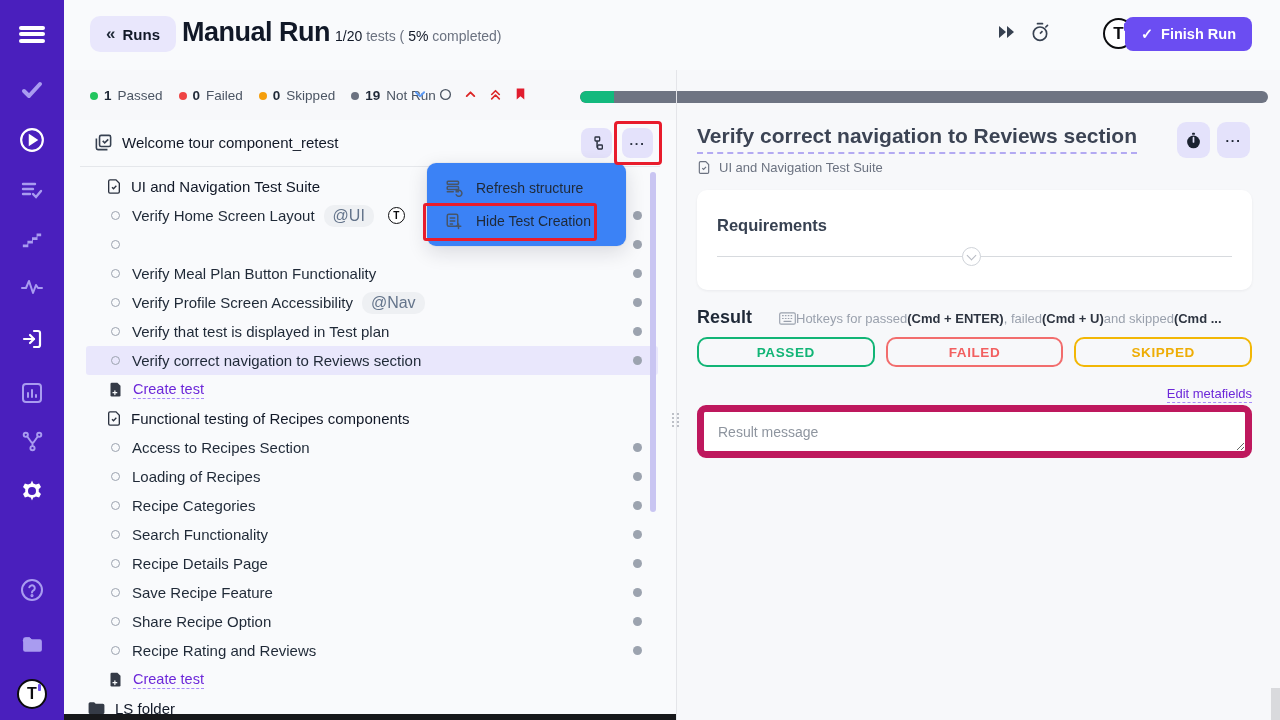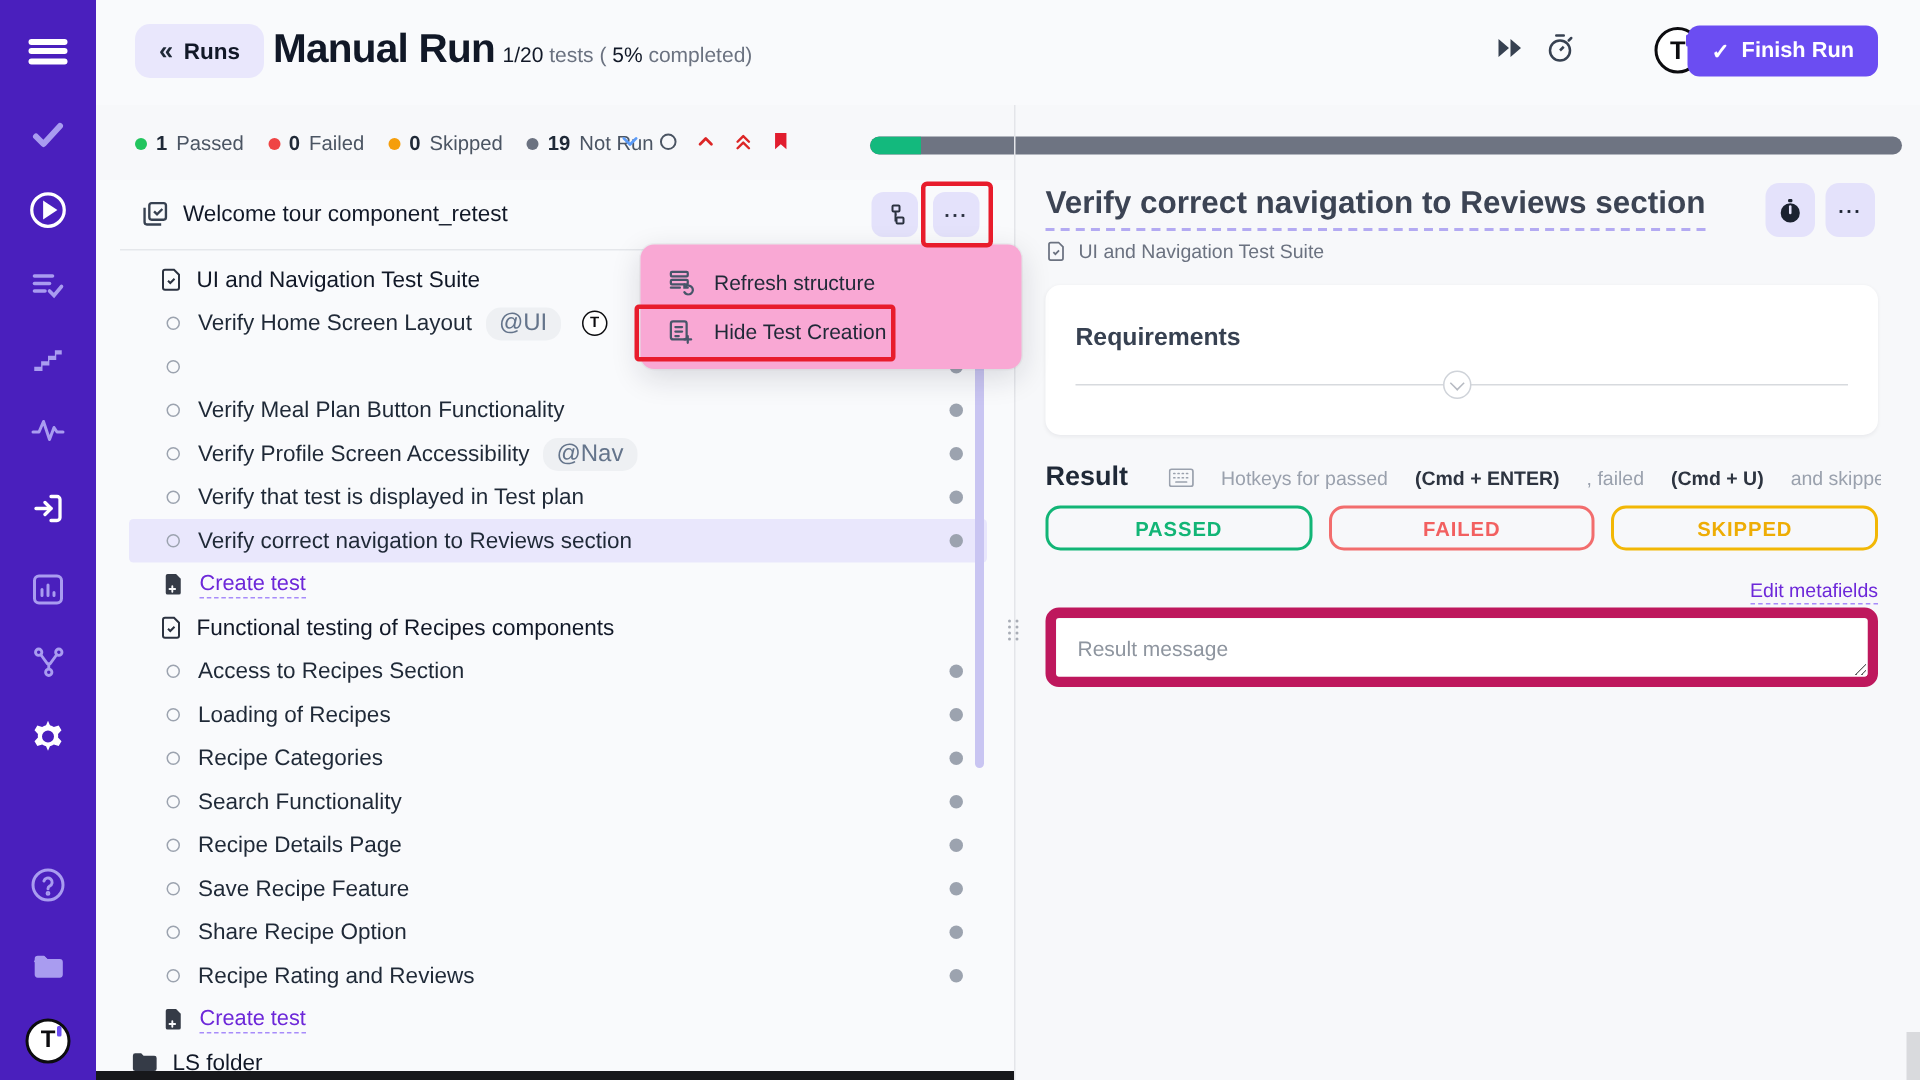--- a/index.html
+++ b/index.html
@@ -66,21 +66,21 @@
 
   .tree-scrollbar { position:absolute; left:586px; top:52px; width:6px; height:340px; background:#c9c5f2; border-radius:3px; }
 
   
   .splitter { position:absolute; left:676px; top:70px; width:1px; height:650px; background:#e4e5e9; }
   .splitter-handle { position:absolute; left:669px; top:406px; width:12px; height:28px; display:flex; flex-direction:column; align-items:center; justify-content:center; gap:2px; cursor:col-resize; }
   .splitter-handle i { width:7px; height:2px; display:flex; justify-content:space-between; }
   .splitter-handle i::before, .splitter-handle i::after { content:""; width:2px; height:2px; background:#a9adb6; border-radius:50%; }
 
   
-  .dropdown { position:absolute; left:427px; top:163px; width:254px; height:83px; background:#f9a8d4; border-radius:9px; box-shadow:0 6px 20px rgba(20,20,40,.14), 0 0 0 1px rgba(0,0,0,.03); z-index:60; padding:8px 0; }
+  .dropdown { position:absolute; left:427px; top:163px; width:199px; height:83px; background:#3b82f6; border-radius:9px; box-shadow:0 6px 20px rgba(20,20,40,.14), 0 0 0 1px rgba(0,0,0,.03); z-index:60; padding:8px 0; }
   .menu-item { height:33px; display:flex; align-items:center; gap:13px; padding:0 18px; font-size:14px; color:#1f2937; cursor:pointer; }
   .menu-item .mi-icon { color:#475569; display:flex; }
 
   
   .red-box { position:absolute; border:3px solid #e81c2c; z-index:70; pointer-events:none; }
   .red-box.more { left:614px; top:121px; width:48px; height:44px; border-radius:4px; }
   .red-box.menu { left:423px; top:203px; width:174px; height:38px; border-radius:3px; }
 
   
   .detail { position:absolute; left:677px; top:120px; width:603px; height:600px; }
@@ -91,21 +91,21 @@
   .d-suite { position:absolute; left:20px; top:40px; display:flex; align-items:center; gap:8px; font-size:13px; color:#6b7280; }
   .d-suite svg { color:#6b7280; }
 
   .req-card { position:absolute; left:20px; top:70px; width:555px; height:100px; background:#fff; border-radius:10px; box-shadow:0 1px 3px rgba(15,23,42,.06); }
   .req-title { position:absolute; left:20px; top:26px; font-size:16.5px; font-weight:700; color:#374151; }
   .req-divider { position:absolute; left:20px; top:66px; width:515px; height:1px; background:#d7dade; }
   .req-toggle { position:absolute; left:265px; top:57px; width:19px; height:19px; border:1px solid #cfd3d9; border-radius:50%; background:#fff; display:flex; align-items:center; justify-content:center; cursor:pointer; }
   .req-toggle::after { content:""; width:6px; height:6px; border-right:1.5px solid #b6bac2; border-bottom:1.5px solid #b6bac2; transform:rotate(45deg); margin-top:-3px; }
 
   .result-head { position:absolute; left:20px; top:187px; font-size:18px; font-weight:700; color:#1f2937; }
-  .hotkeys { position:absolute; left:102px; top:191px; width:475px; font-size:13px; color:#9aa1ad; white-space:nowrap; overflow:hidden; display:flex; align-items:center; gap:18px; }
+  .hotkeys { position:absolute; left:102px; top:191px; width:475px; font-size:13px; color:#9aa1ad; white-space:nowrap; overflow:hidden; display:flex; align-items:center; gap:0; }
   .hotkeys b { color:#2d3440; font-weight:700; }
   .hotkeys .kb { color:#9aa1ad; flex:none; display:flex; }
 
   .verdicts { position:absolute; left:20px; top:217px; width:555px; display:flex; gap:11px; }
   .verdict { flex:1; height:30px; border-radius:10px; border:2px solid; background:transparent; font-family:inherit; font-size:13.5px; font-weight:700; letter-spacing:0.6px; cursor:pointer; }
   .verdict.passed { border-color:#12b576; color:#12b576; }
   .verdict.failed { border-color:#f26d6d; color:#f26060; }
   .verdict.skipped { border-color:#f2b705; color:#eead05; }
 
   .edit-meta { position:absolute; right:28px; top:266px; font-size:13px; color:#6d28d9; border-bottom:1.5px dashed #a78bfa; padding-bottom:1px; cursor:pointer; }

